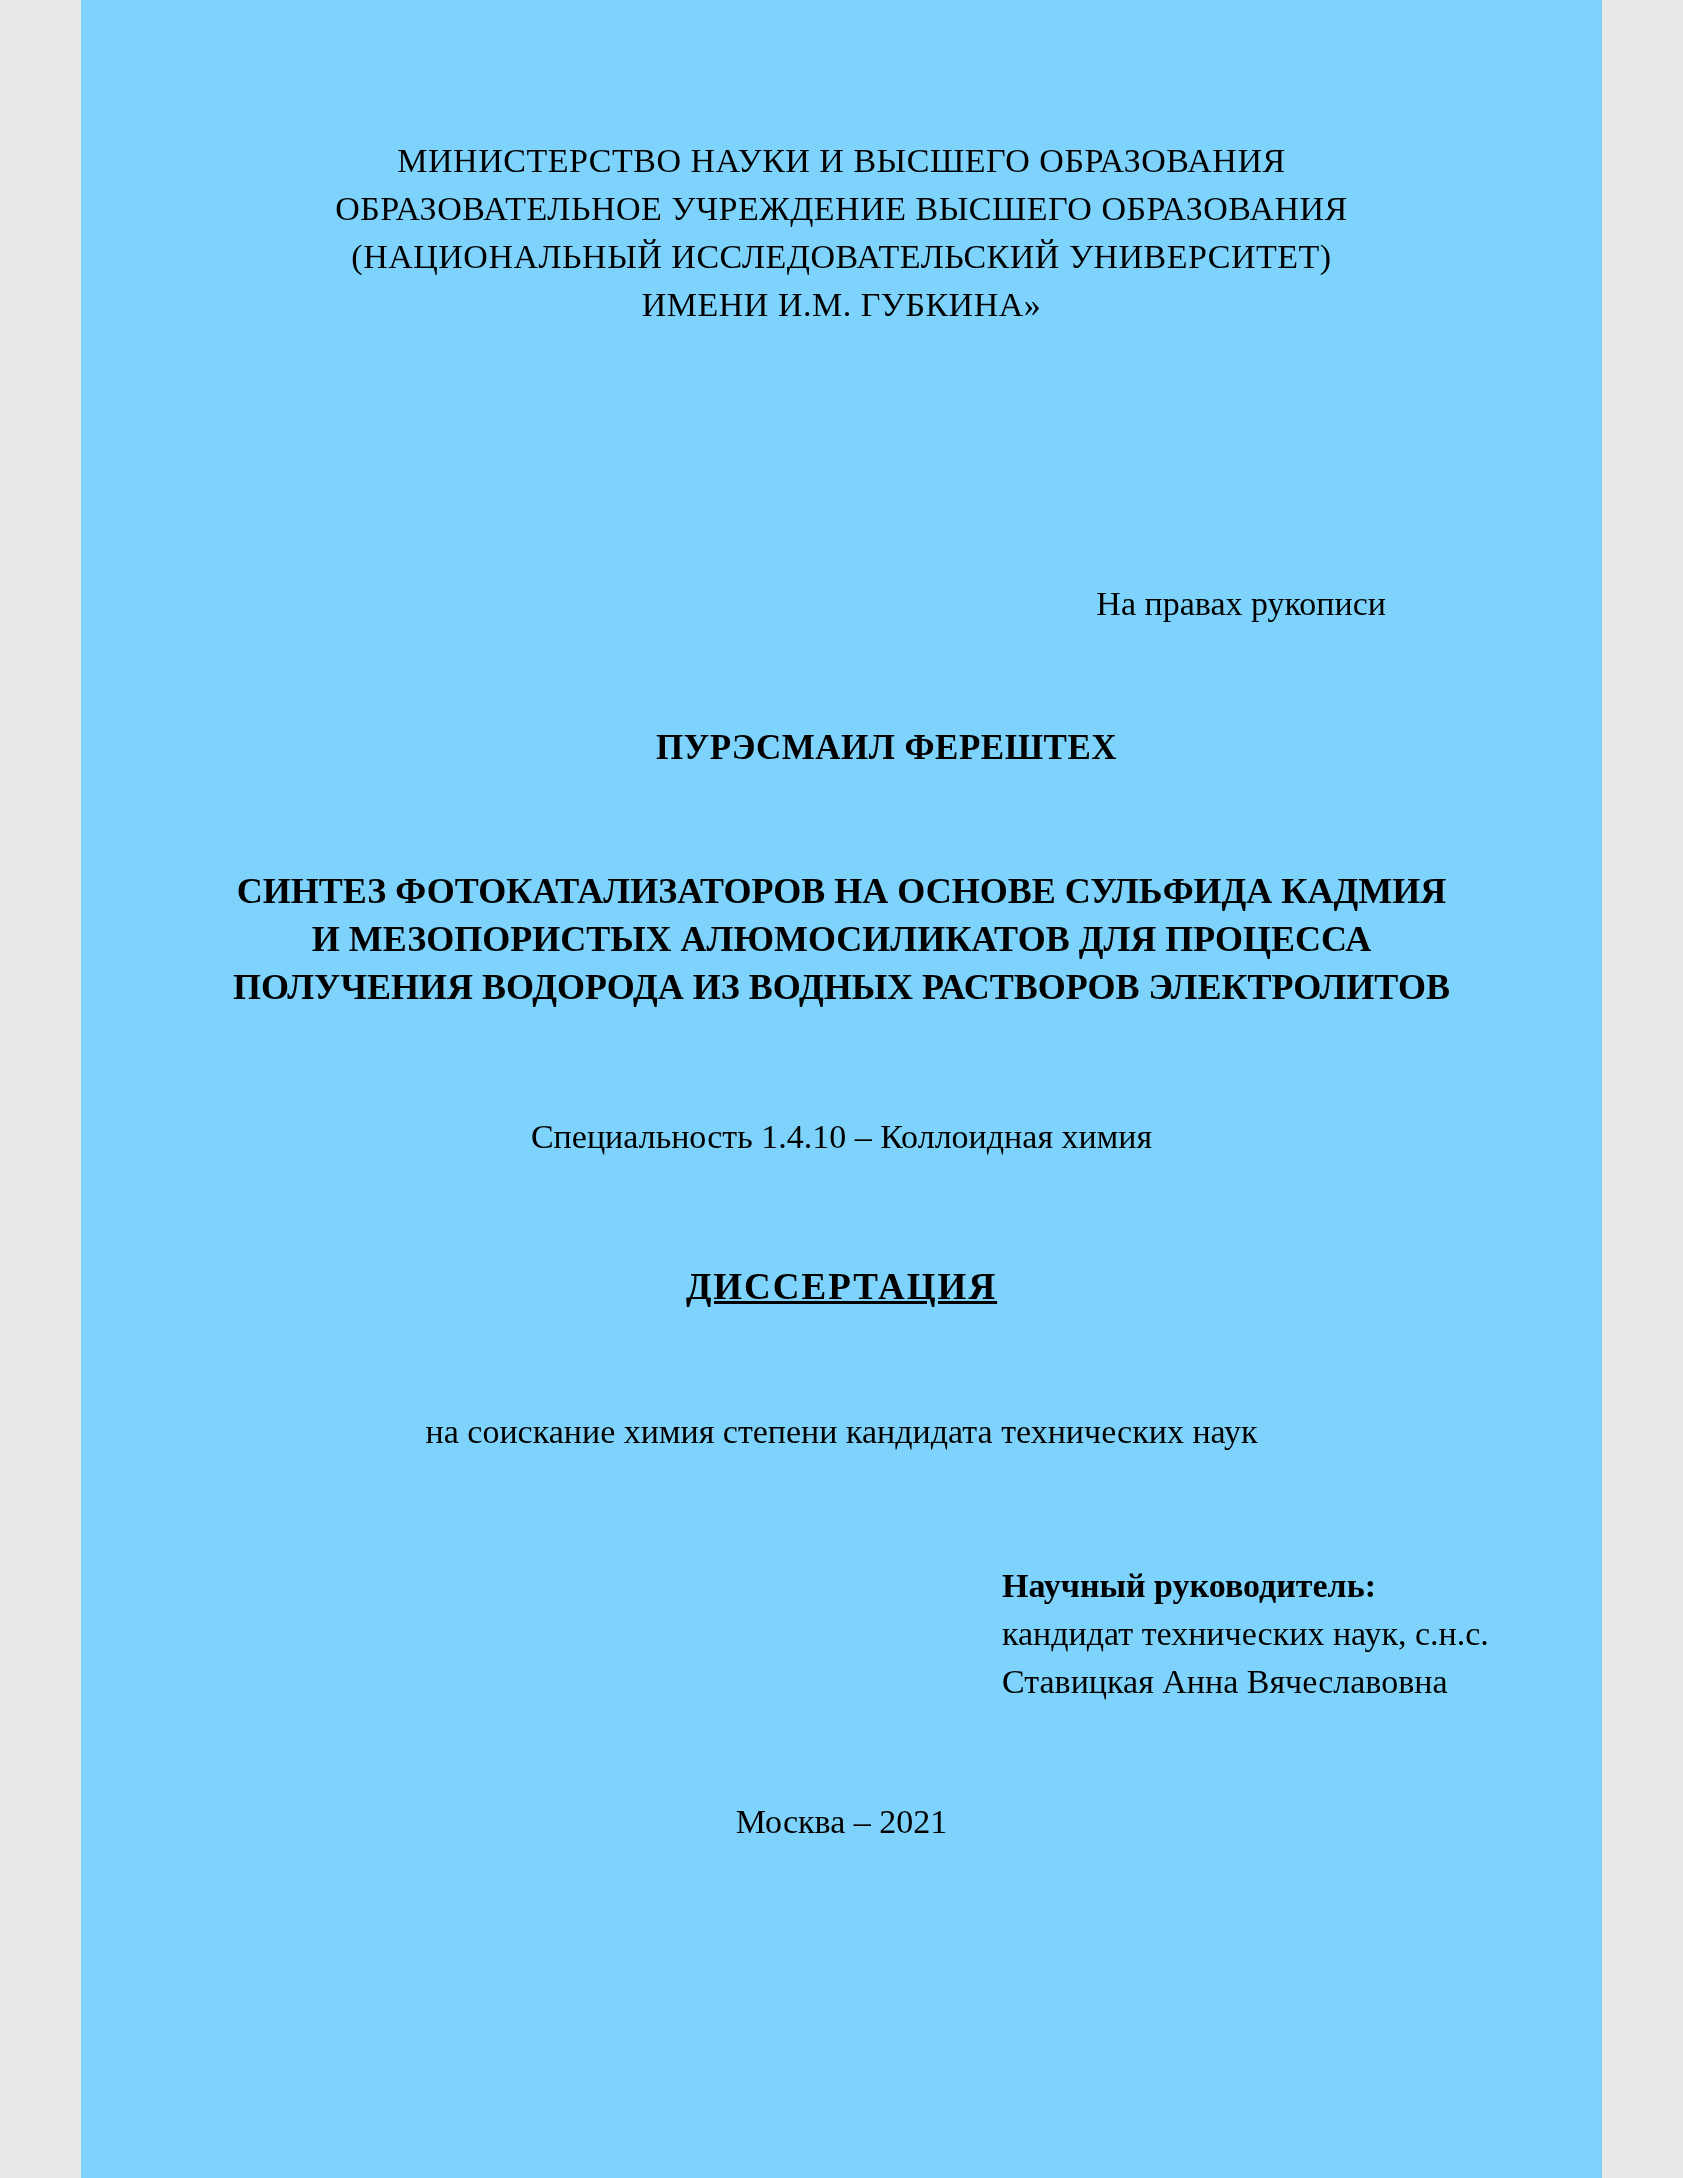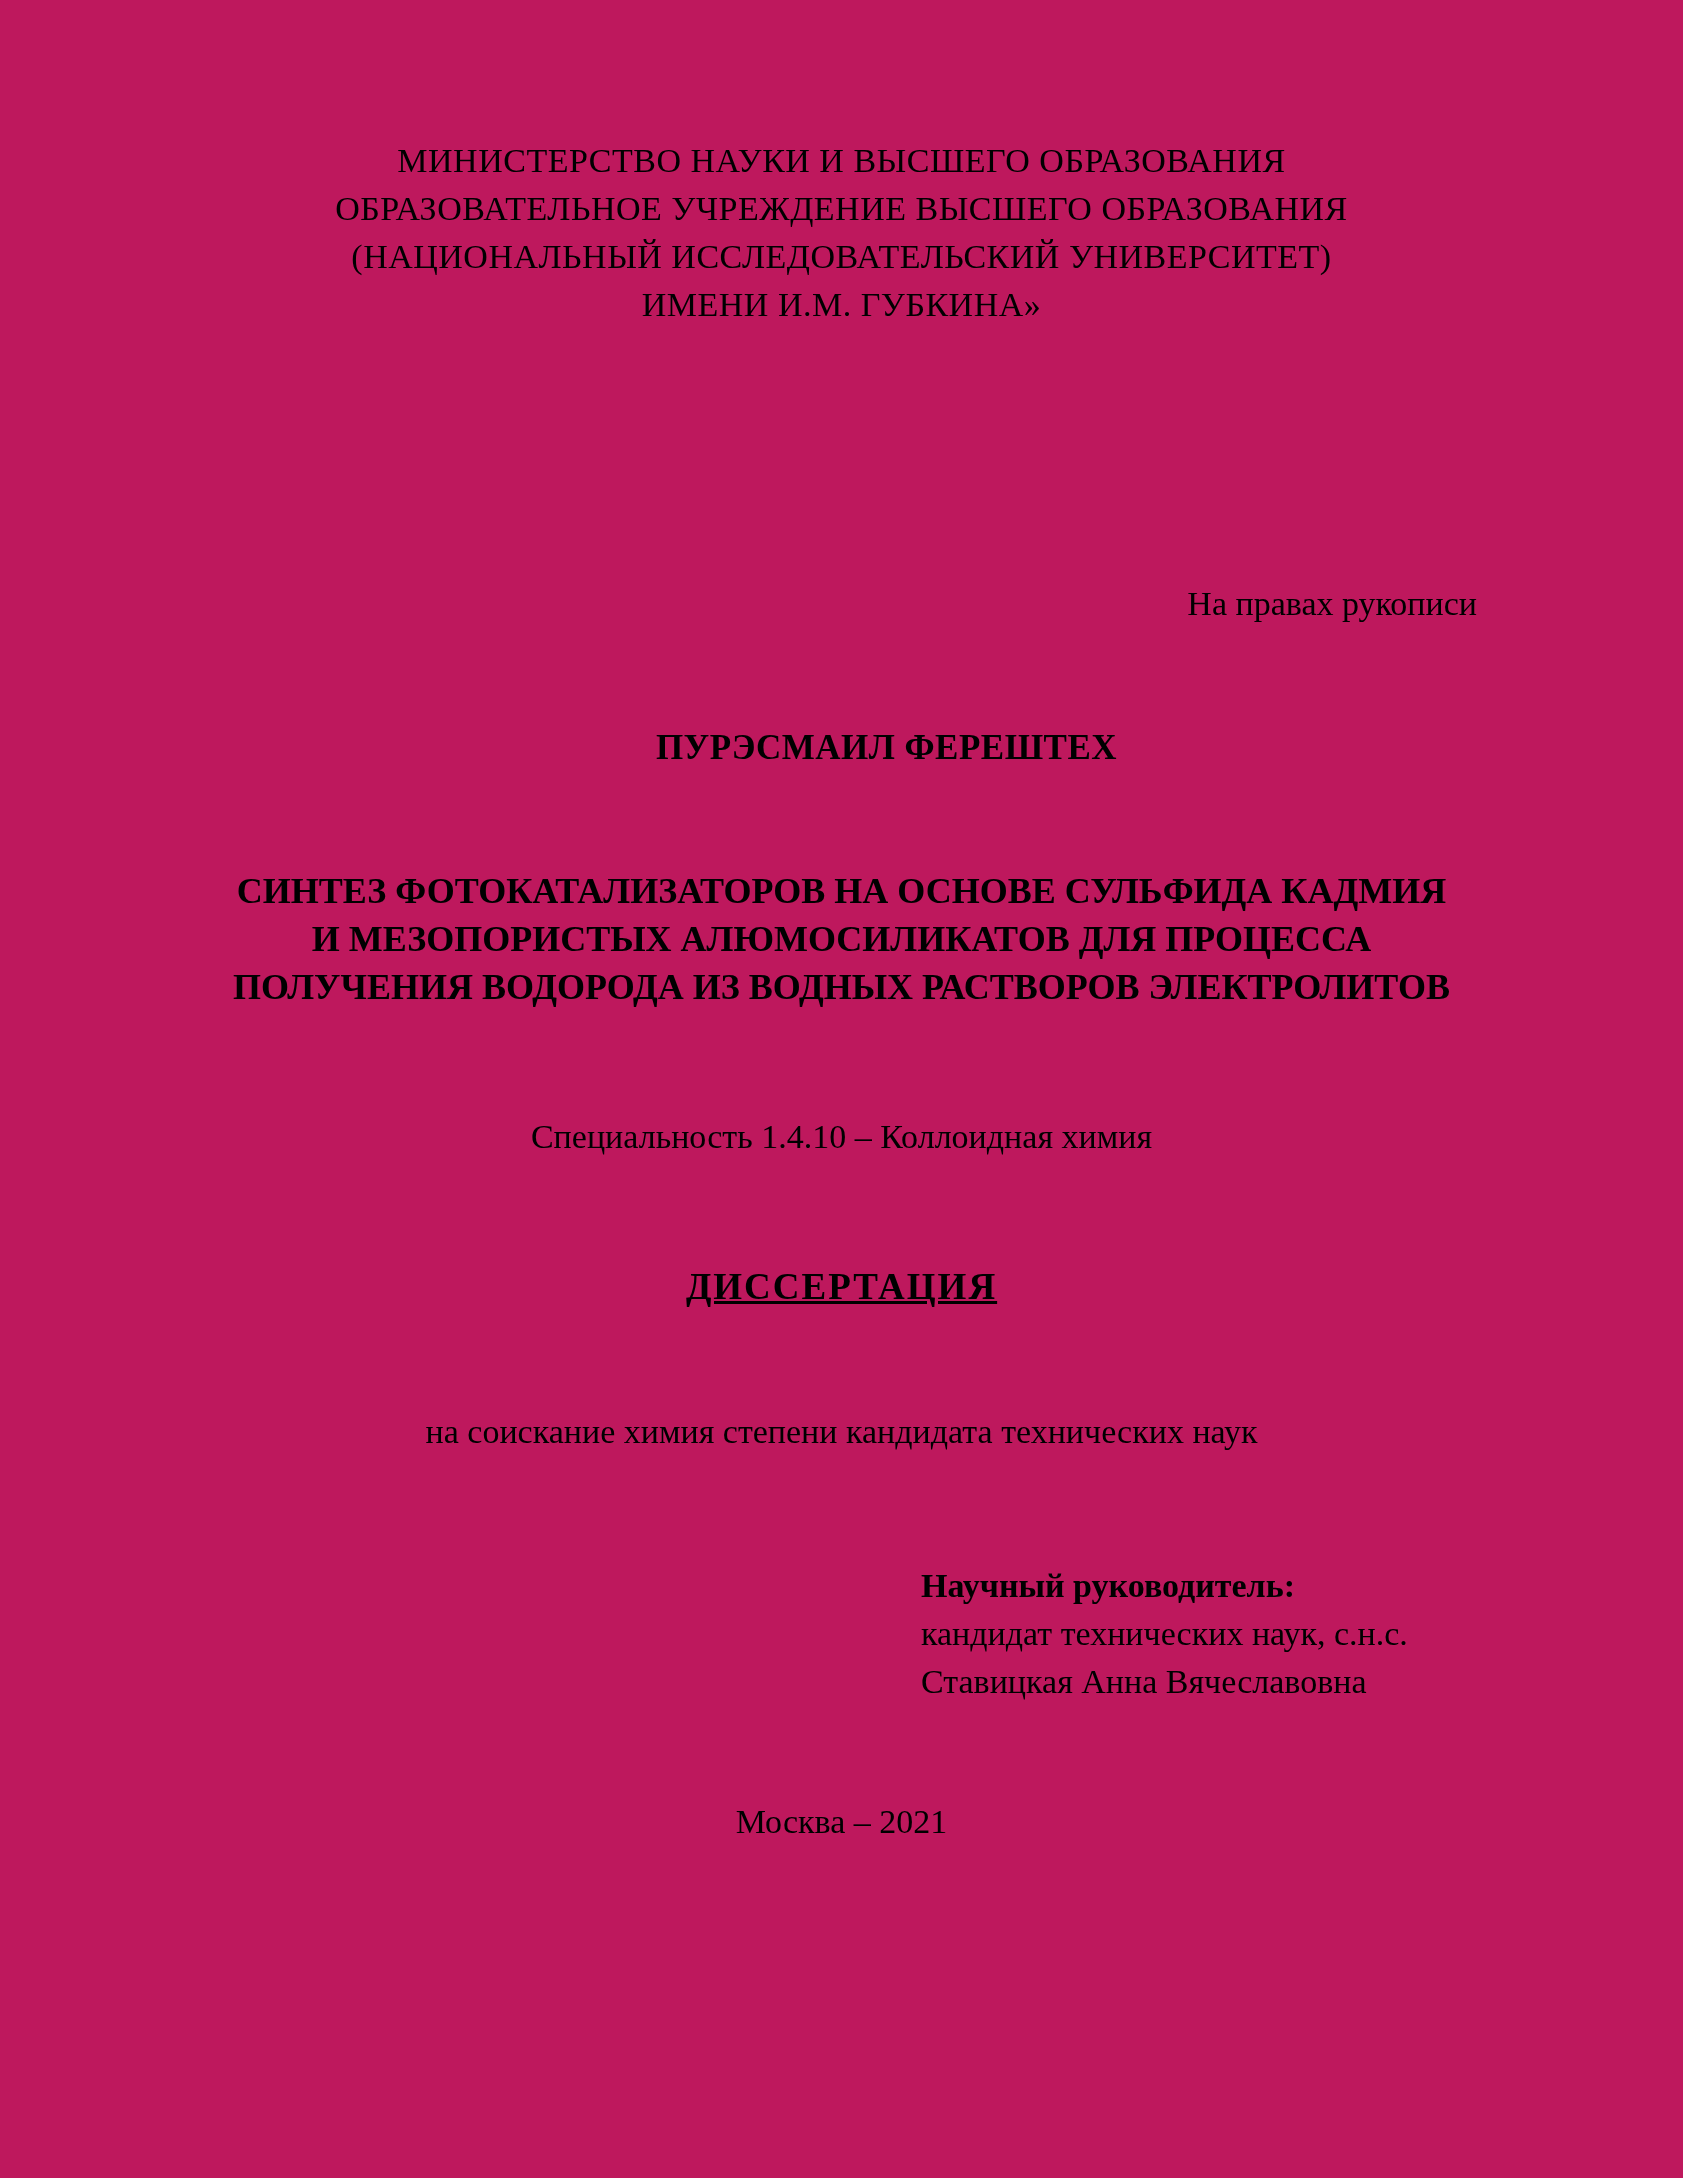--- a/index.html
+++ b/index.html
@@ -2,44 +2,44 @@
 <html lang="ru"><head>
 <meta charset="utf-8">
 <style>
   html, body {
     margin: 0;
     padding: 0;
     background: #e8e8e8;
   }
   .page {
     position: relative;
-    width: 1683px;
+    width: 1521px;
     height: 2178px;
     margin: 0 auto;
-    background: #be185d;
+    background: #7dd3fc;
     font-family: "Liberation Serif", "DejaVu Serif", serif;
     color: #000000;
     overflow: hidden;
   }
   .block {
     position: absolute;
     left: 0;
     width: 100%;
   }
   .centered { text-align: center; }
   .header-block {
     top: 137px;
     font-size: 34px;
     line-height: 48px;
     letter-spacing: 0.5px;
   }
   .manuscript-note {
     top: 582px;
     left: auto;
-    right: 206px;
+    right: 216px;
     width: auto;
     font-size: 34px;
     line-height: 44px;
     text-align: right;
   }
   .author-name {
     top: 724px;
     font-size: 35px;
     font-weight: bold;
     line-height: 48px;

